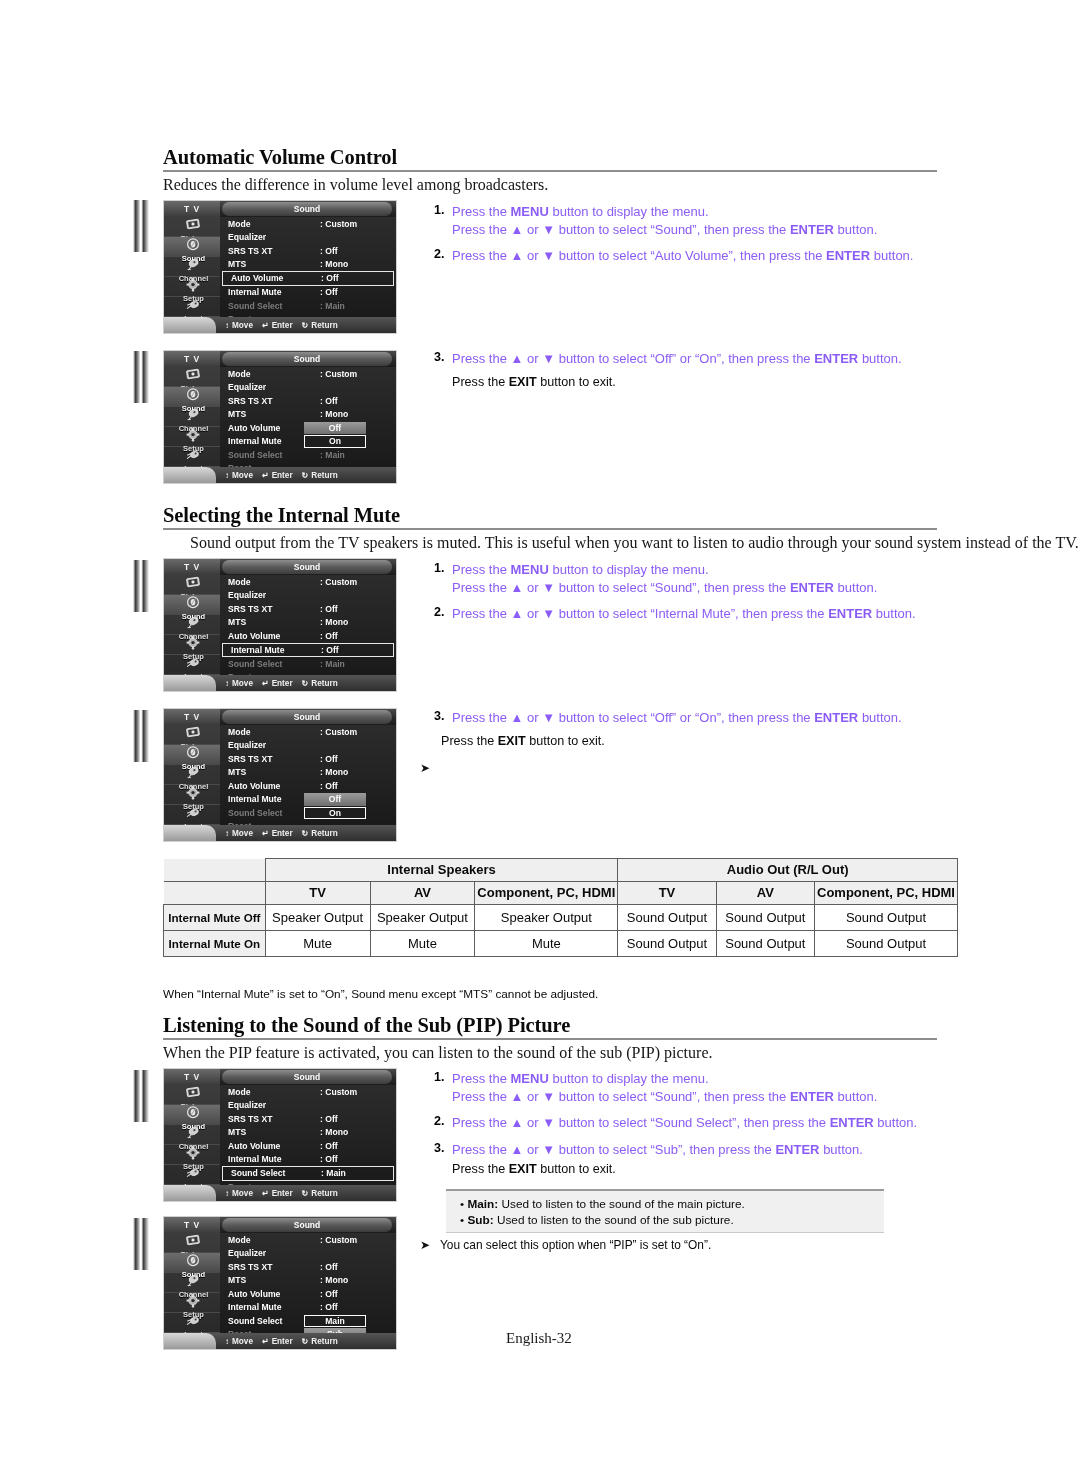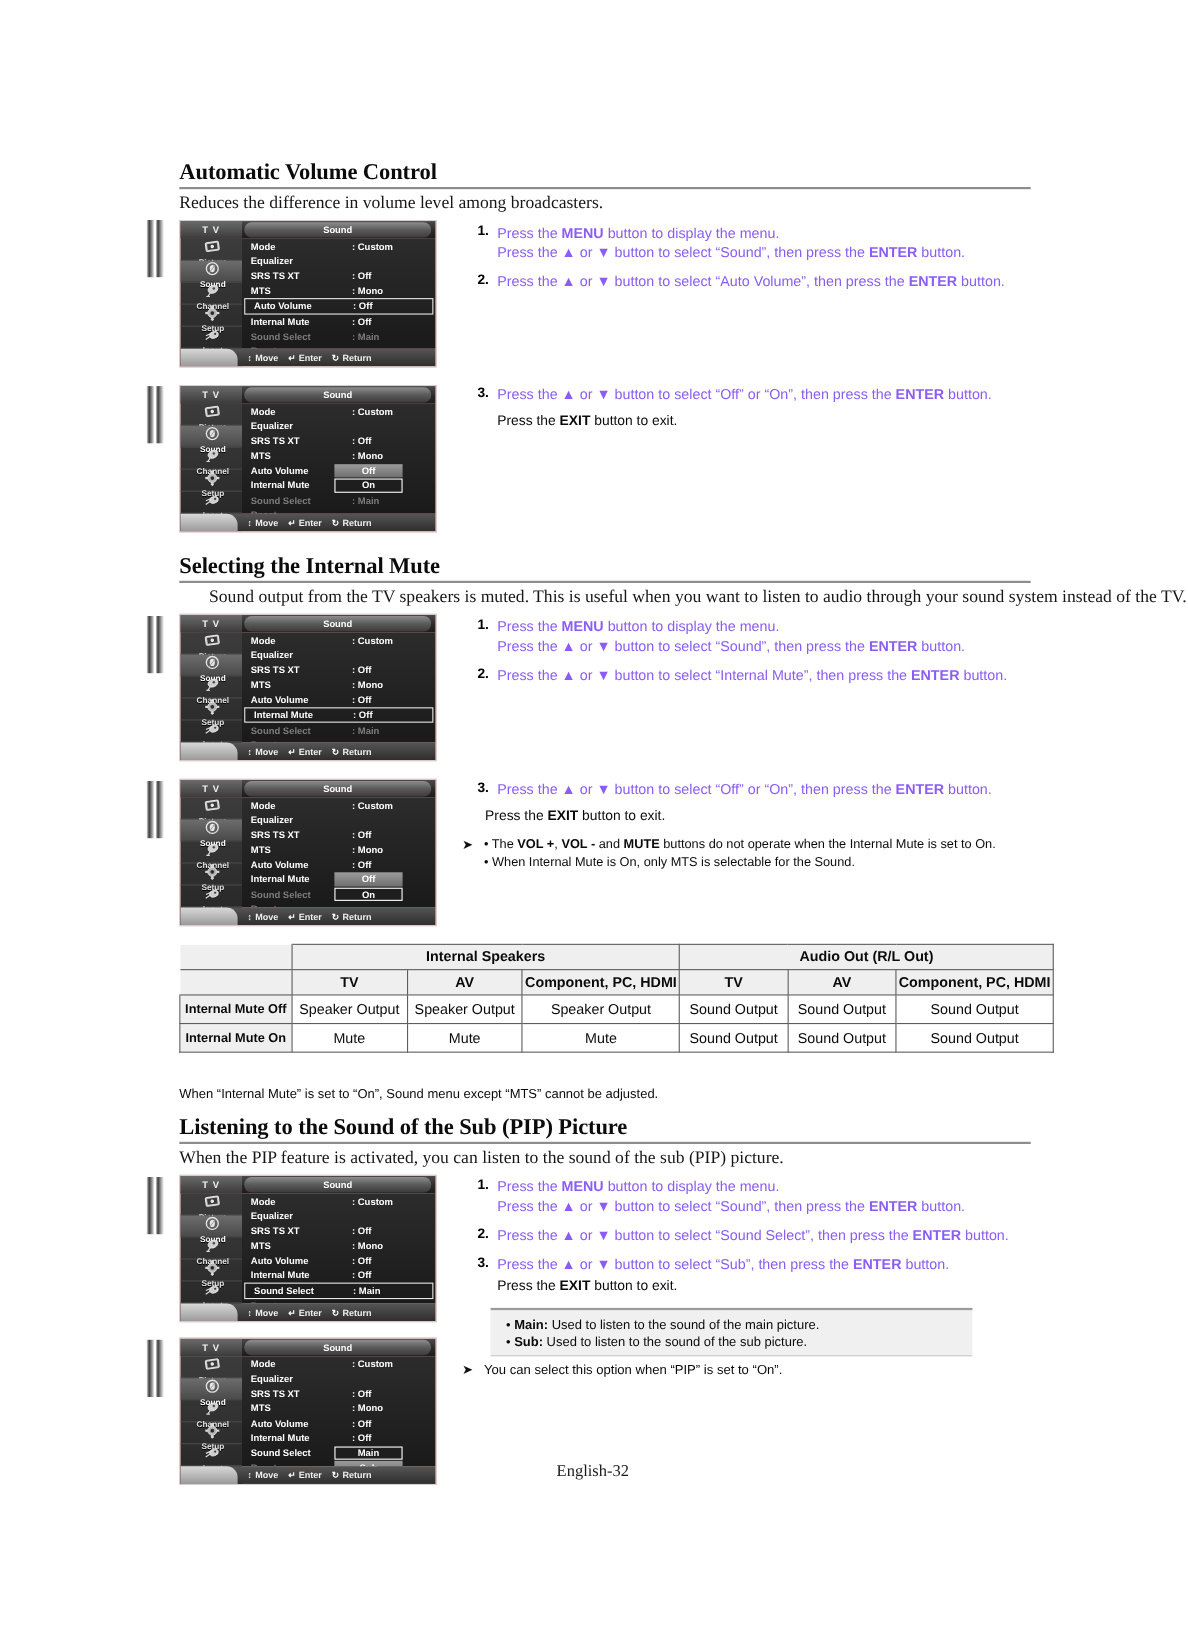--- a/index.html
+++ b/index.html
@@ -40,21 +40,21 @@
   .bindbar{
     position:absolute;
     width:16px;height:52px;
     background:linear-gradient(90deg,#ffffff 0%,#3a3a3a 16%,#9a9a9a 33%,#ffffff 46%,#ffffff 52%,#3a3a3a 66%,#a5a5a5 84%,#ffffff 100%);
   }
 
   
   .osd{
     position:absolute;
     width:234px;height:134px;
-    background:#fca5a5;
+    background:#be185d;
     border:1px solid #d0d0d0;
     box-sizing:border-box;
     font-family:"Liberation Sans", sans-serif;
     overflow:hidden;
   }
   .osd-top{
     position:absolute;left:0;top:0;width:100%;height:16px;
     background:linear-gradient(180deg,#4a4a4a 0%,#2a2a2a 55%,#1c1c1c 100%);
   }
   .osd-tv{
@@ -779,24 +779,20 @@
   <div class="steps" style="left:434px;top:709px;width:520px;">
     <div class="step">
       <div class="num">3.</div>
       <div class="txt">Press the ▲ or ▼ button to select “Off” or “On”, then press the <b>ENTER</b> button.</div>
     </div>
   </div>
   <div class="plain" style="left:441px;top:733px;">Press the <b>EXIT</b> button to exit.</div>
 
   <div class="note" style="left:420px;top:760px;width:560px;">
     <div class="mk">➤</div>
-    <ul>
-      <li>The <b>VOL +</b>, <b>VOL -</b> and <b>MUTE</b> buttons do not operate when the Internal Mute is set to On.</li>
-      <li>When Internal Mute is On, only MTS is selectable for the Sound.</li>
-    </ul>
   </div>
 
   <table class="mx" style="left:163px;top:858px;width:795px;">
     <thead>
       <tr>
         <td class="blank" style="width:104px;height:22px;"></td>
         <th colspan="3">Internal Speakers</th>
         <th colspan="3">Audio Out (R/L Out)</th>
       </tr>
       <tr>

